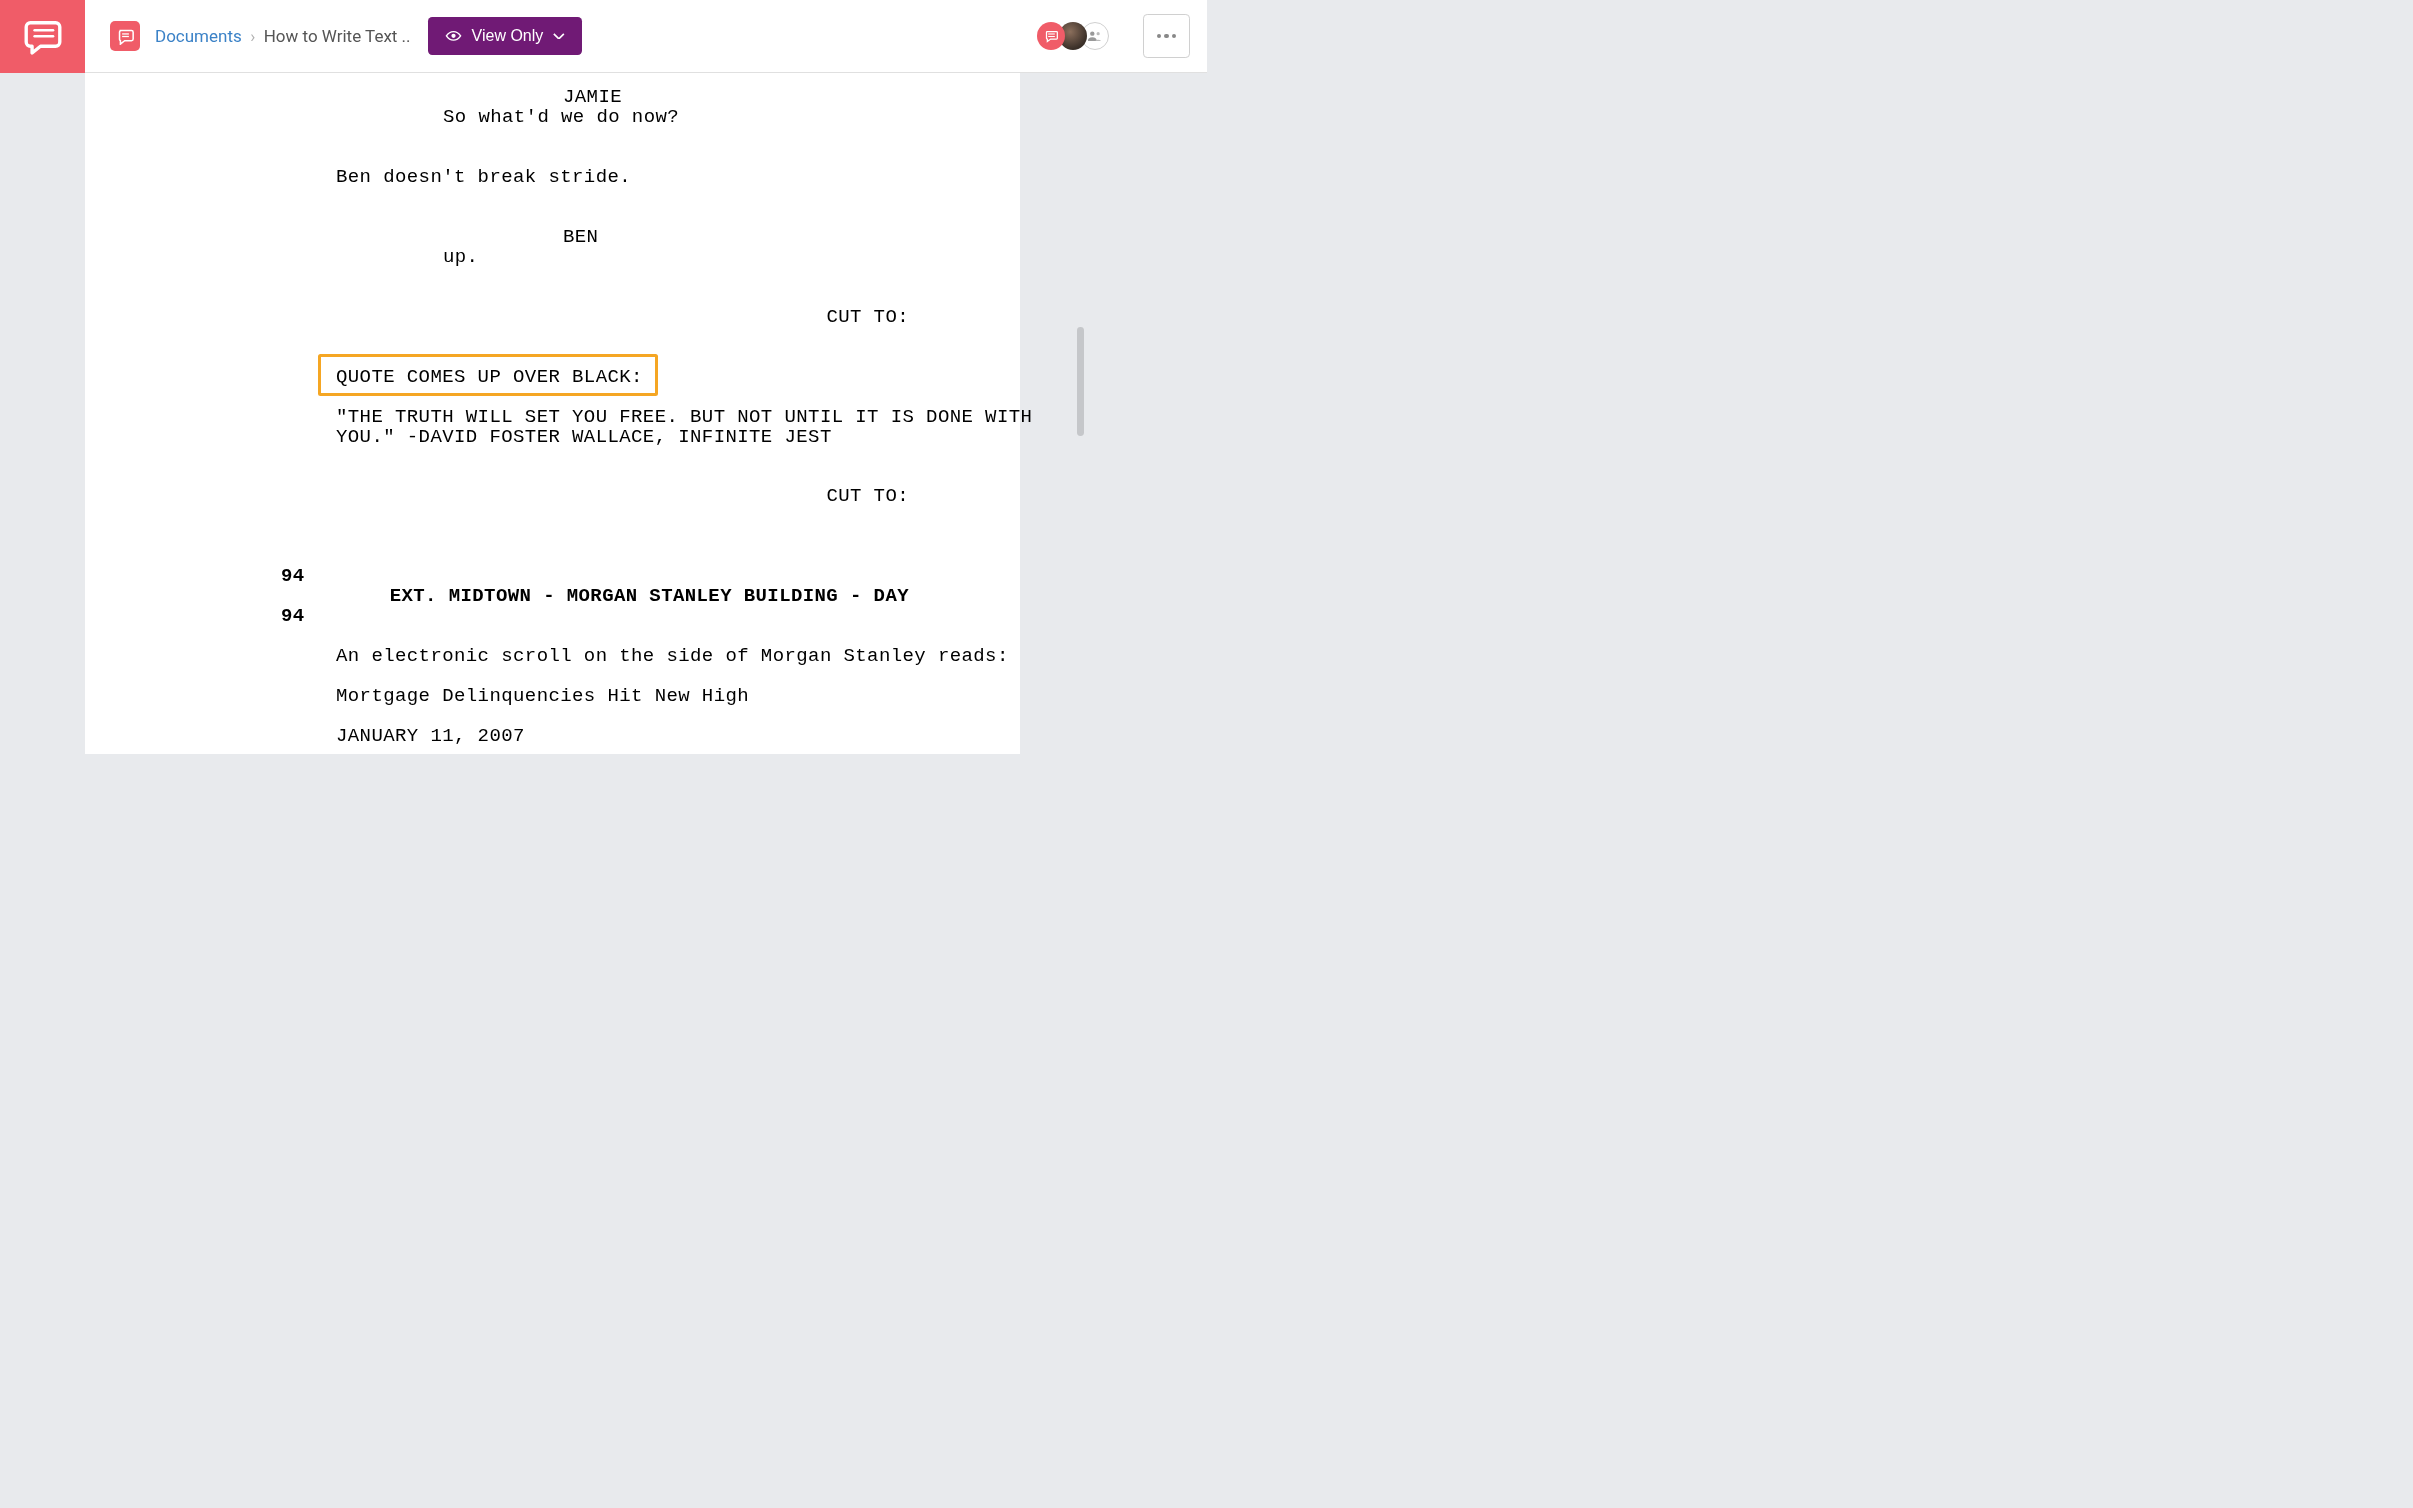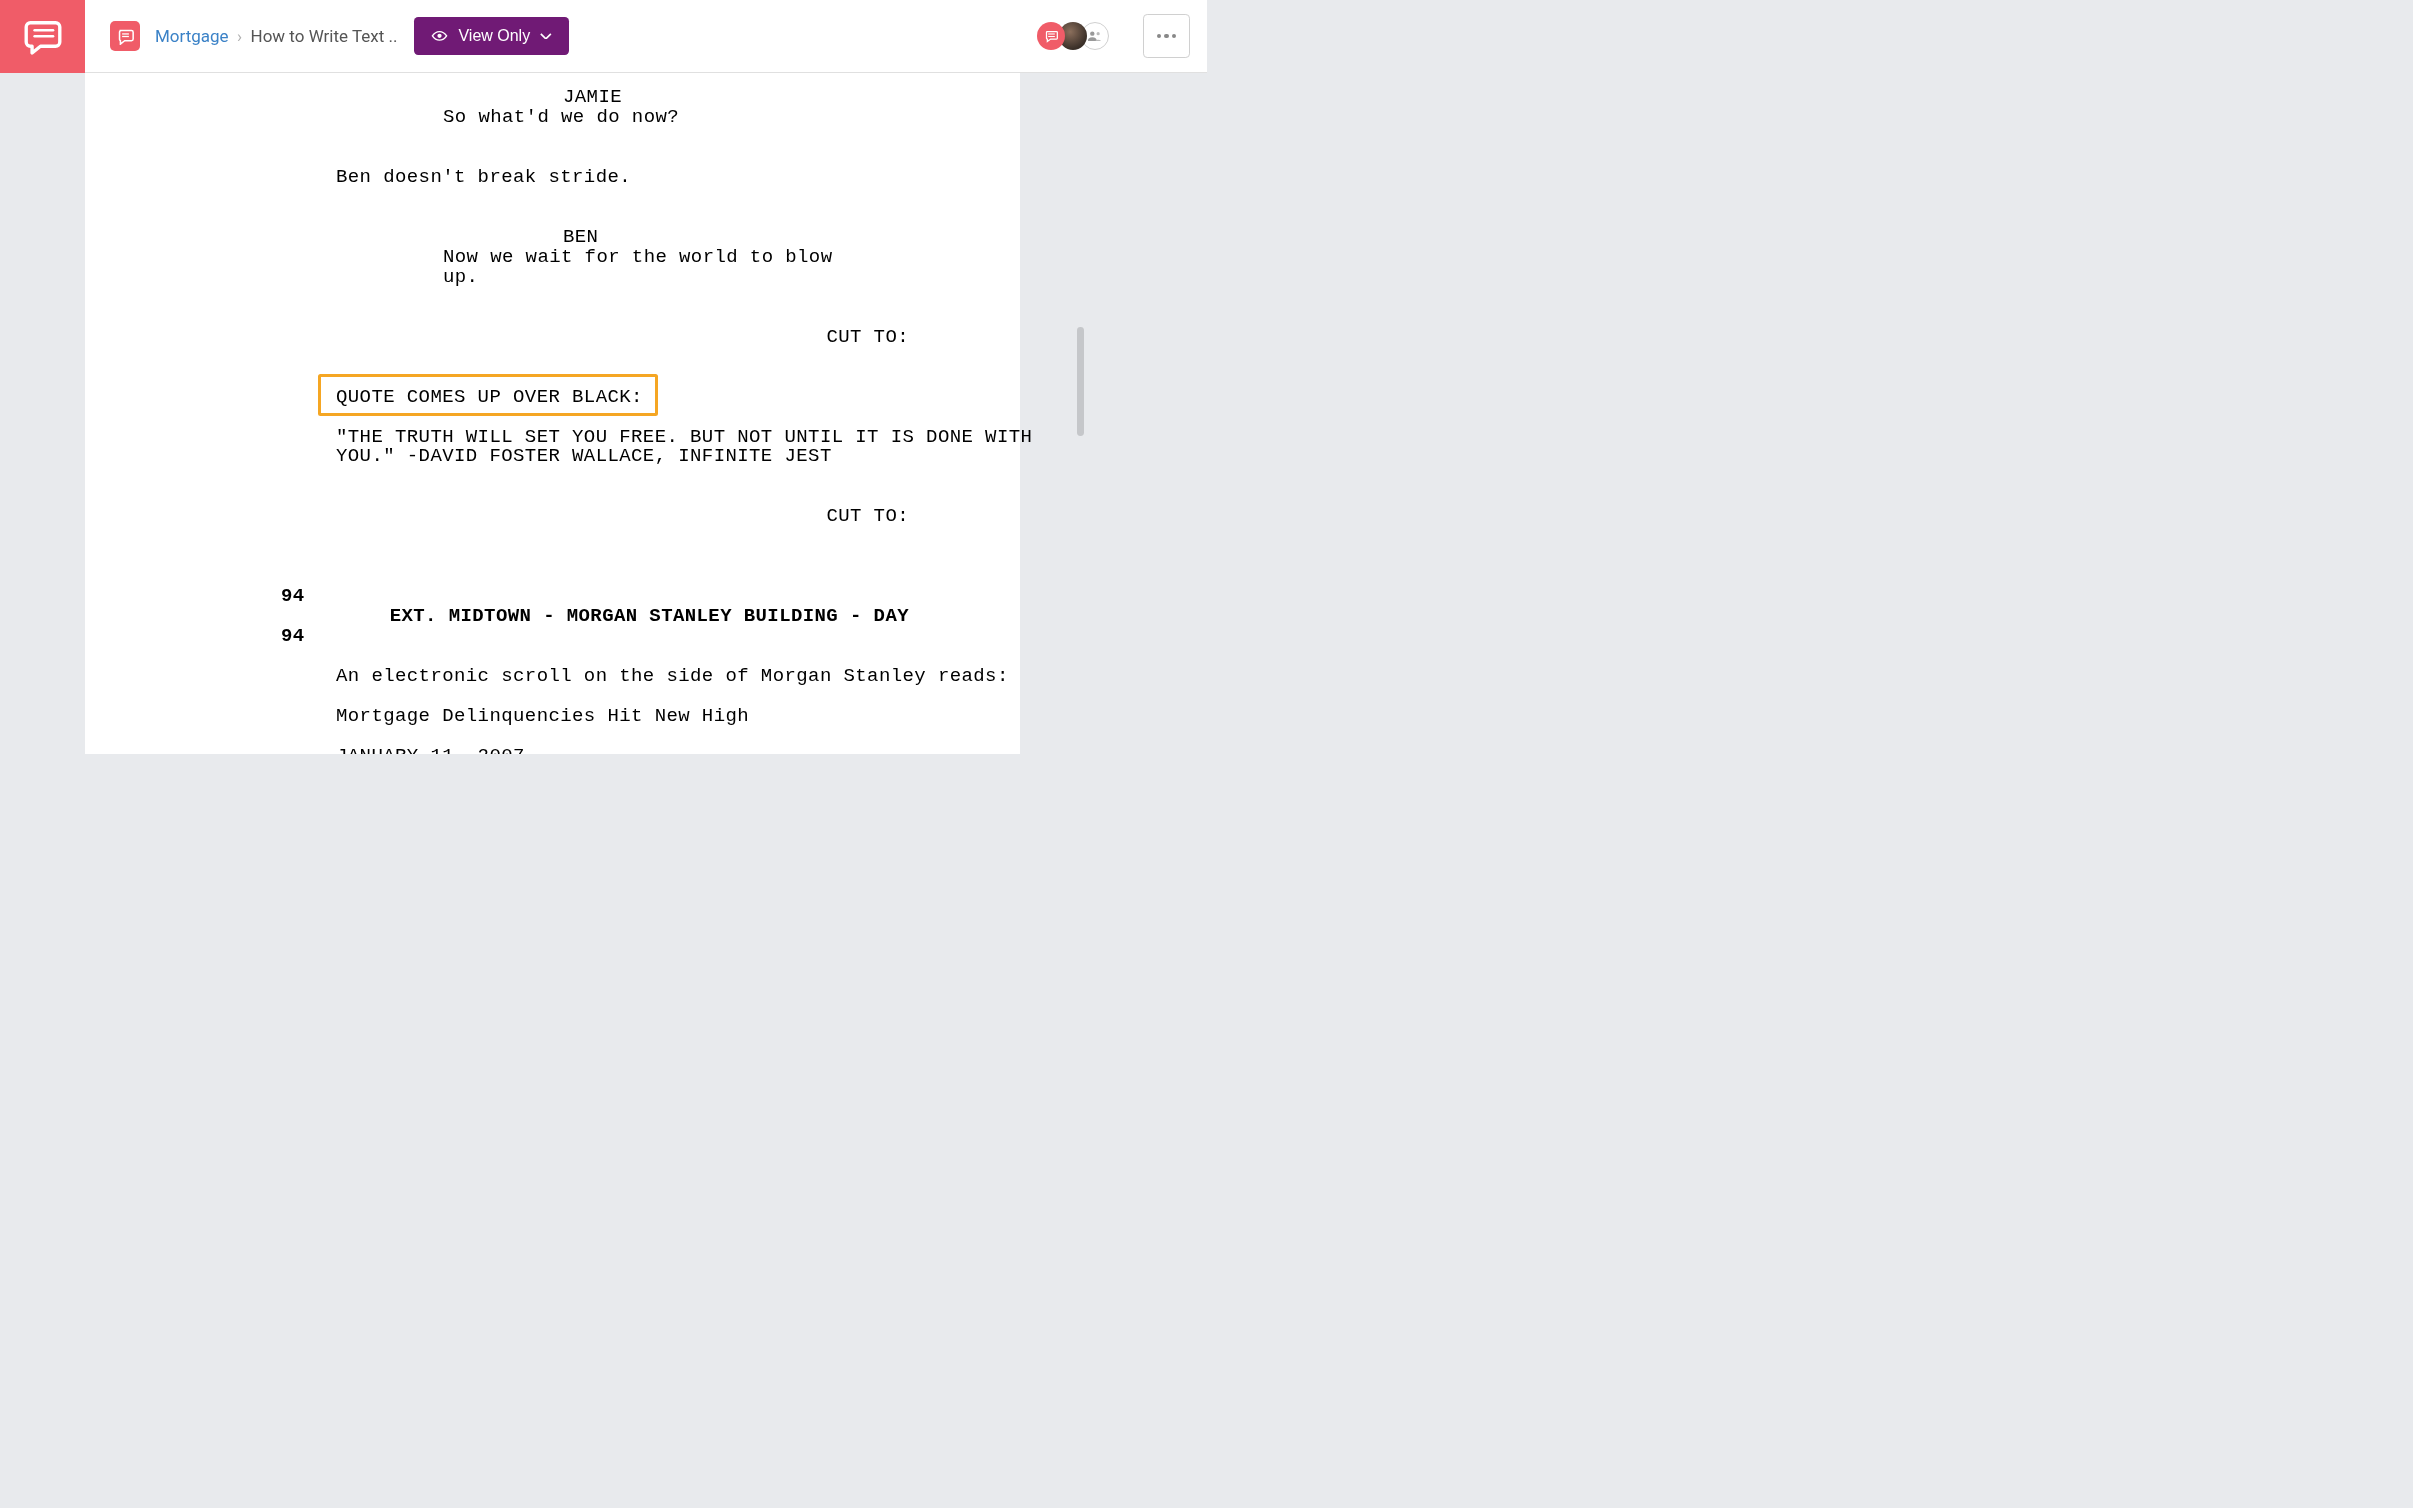--- a/index.html
+++ b/index.html
@@ -180,21 +180,21 @@
 
 <div class="topbar">
   <div class="doc-icon">
     <svg viewBox="0 0 20 20">
       <path d="M3 3 h14 a2 2 0 0 1 2 2 v8 a2 2 0 0 1 -2 2 h-8 l-5 4 v-4 a2 2 0 0 1 -1 -2 v-8 a2 2 0 0 1 2 -2 z" fill="none" stroke="#fff" stroke-width="1.8"></path>
       <line x1="6" y1="7" x2="14" y2="7" stroke="#fff" stroke-width="1.5"></line>
       <line x1="6" y1="10" x2="14" y2="10" stroke="#fff" stroke-width="1.5"></line>
     </svg>
   </div>
   <div class="breadcrumb">
-    <span class="breadcrumb-link">Mortgage</span>
+    <span class="breadcrumb-link">Documents</span>
     <span class="chevron">›</span>
     <span class="breadcrumb-current">How to Write Text ..</span>
   </div>
   <button class="view-btn">
     <svg viewBox="0 0 24 16">
       <path d="M12 2 C6 2 2 8 2 8 s4 6 10 6 s10-6 10-6 S18 2 12 2 z" fill="none" stroke="#fff" stroke-width="2"></path>
       <circle cx="12" cy="8" r="3" fill="#fff"></circle>
     </svg>
     <span>View Only</span>
     <svg class="chev" viewBox="0 0 14 8">
@@ -229,21 +229,20 @@
 
 <div class="page-area">
   <div class="page">
 
     <div class="sp-line char">JAMIE</div>
     <div class="sp-line dialog">So what'd we do now?</div>
     <div class="gap-md"></div>
     <div class="sp-line action">Ben doesn't break stride.</div>
     <div class="gap-md"></div>
     <div class="sp-line char">BEN</div>
-    <div class="sp-line dialog">Now we wait for the world to blow</div>
     <div class="sp-line dialog">up.</div>
     <div class="gap-md"></div>
     <div class="sp-line trans">CUT TO:</div>
     <div class="gap-md"></div>
 
     <div style="position:relative;">
       <div class="highlight-box" style="left:233px; top:-13.4px; width:340px; height:42px;"></div>
       <div class="sp-line action">QUOTE COMES UP OVER BLACK:</div>
     </div>
 

